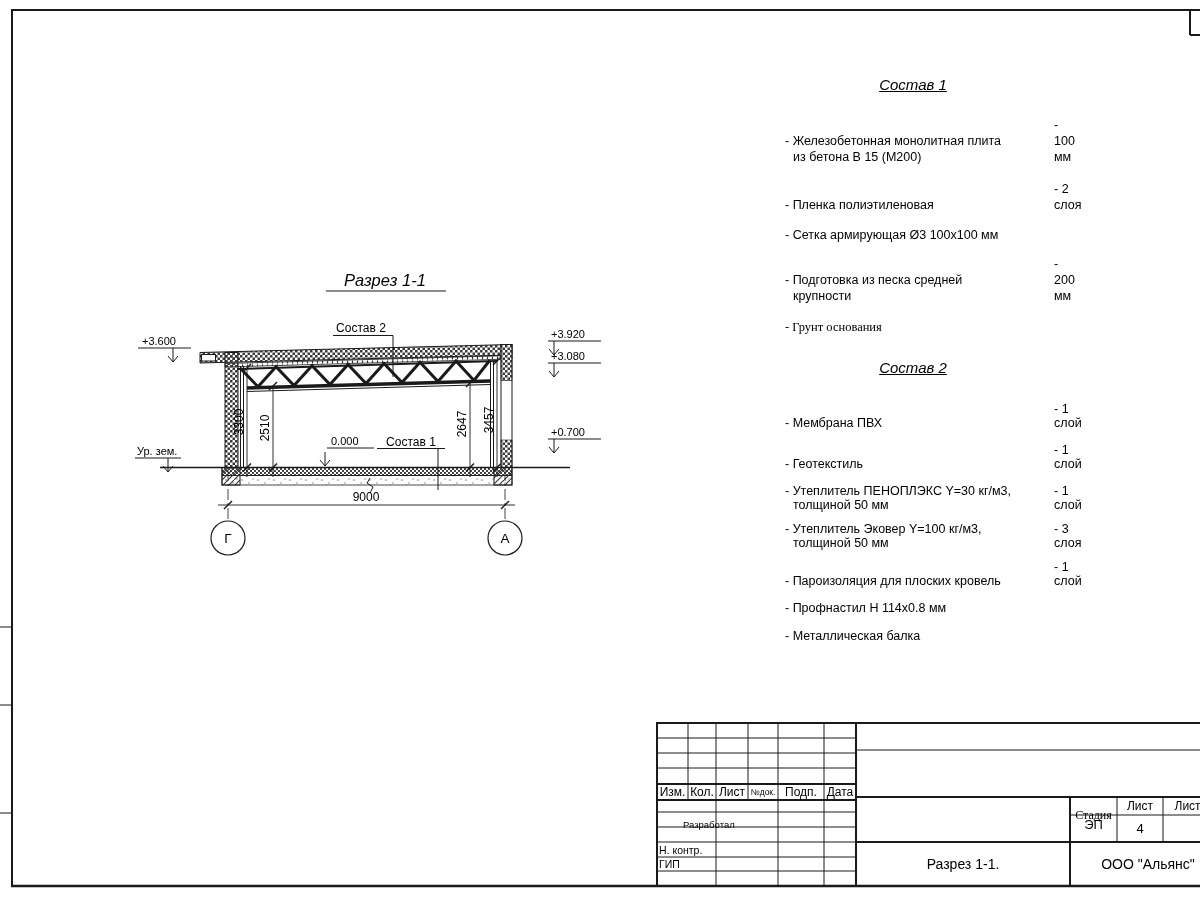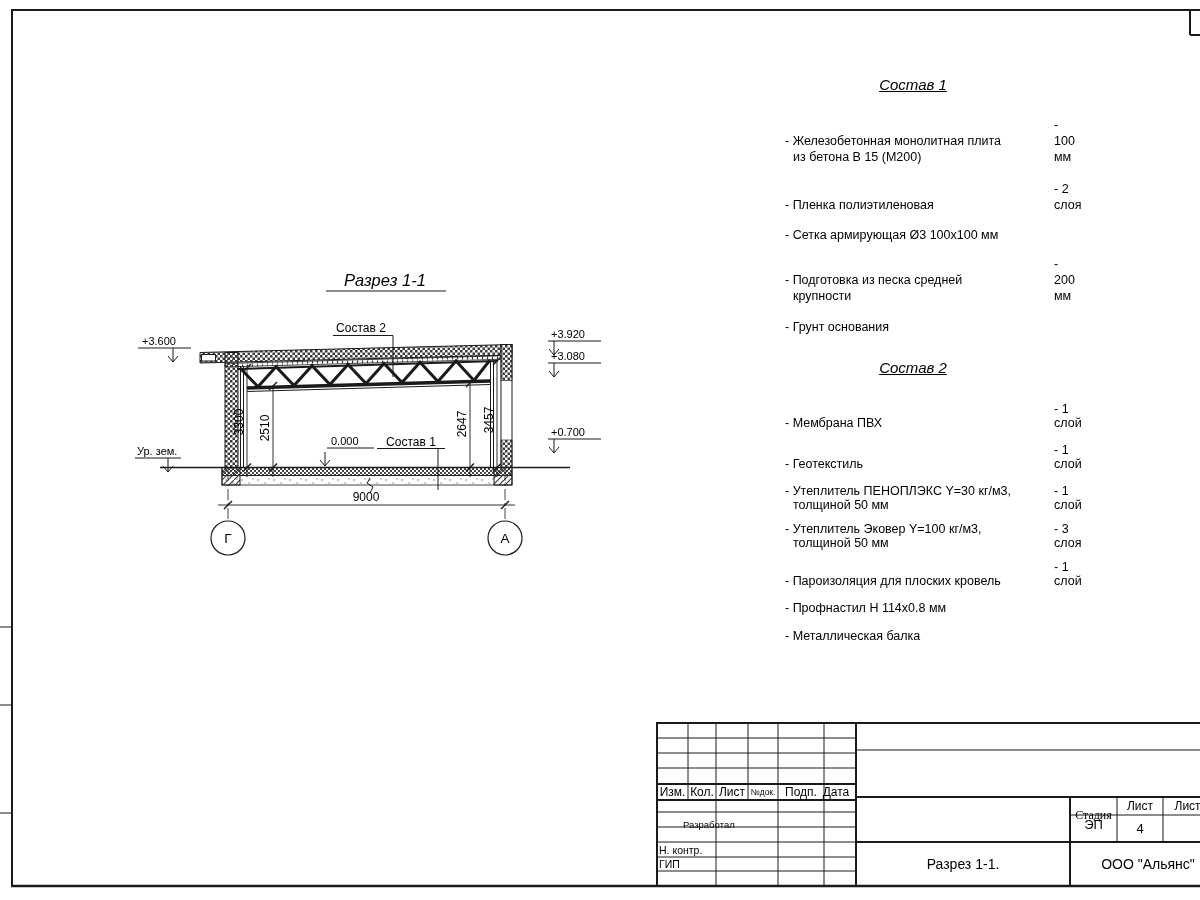--- a/index.html
+++ b/index.html
@@ -11,21 +11,21 @@
   .shead{text-align:center;font-style:italic;font-size:15px;text-decoration:underline;height:18px;line-height:18px;}
   .srow{display:flex;align-items:flex-end;}
   .stext{flex:0 0 269px;margin-left:40px;}
   .sval{flex:1 1 auto;}
   .cont{padding-left:8px;}
   .cont:empty,.sval:empty{display:none;}
   #sostav1{left:745px;top:76px;font-size:12.5px;line-height:16px;}
   #sostav2{left:745px;top:359px;font-size:12.5px;line-height:14px;}
   #sostav1 .srow.m0{margin-top:23px;} #sostav1 .srow.m1{margin-top:16px;}
   #sostav1 .srow.m2{margin-top:14px;} #sostav1 .srow.m3{margin-top:13px;justify-content:center;}
-  #sostav1 .srow.m4{margin-top:15px;}
+  #sostav1 .srow.m4{margin-top:15px;font-family:Liberation Serif, serif;}
   #sostav2 .srow.m0{margin-top:25px;} #sostav2 .srow.m1{margin-top:13px;}
   #sostav2 .srow.m2{margin-top:13px;} #sostav2 .srow.m3{margin-top:10px;}
   #sostav2 .srow.m4{margin-top:10px;} #sostav2 .srow.m5{margin-top:13px;}
   #sostav2 .srow.m6{margin-top:14px;align-items:flex-end;}
   
   .tb{position:absolute;display:flex;align-items:center;justify-content:center;white-space:nowrap;}
   .tb.left{justify-content:flex-start;}
 </style>
 </head>
 <body>
@@ -302,21 +302,21 @@
 
   </div>
 </div>
 
 <div>
   <div class="tb" style="left:657px;top:784px;width:31px;height:16px;font-size:12px;">Изм.</div>
   <div class="tb" style="left:688px;top:784px;width:28px;height:16px;font-size:12px;">Кол.</div>
   <div class="tb" style="left:716px;top:784px;width:32px;height:16px;font-size:12px;">Лист</div>
   <div class="tb" style="left:748px;top:784px;width:30px;height:16px;font-size:8.5px;border-radius:6px;">№док.</div>
   <div class="tb" style="left:778px;top:784px;width:46px;height:16px;font-size:12px;">Подп.</div>
-  <div class="tb" style="left:824px;top:784px;width:24px;height:16px;font-size:12px;border-radius:6px;">Дата</div>
+  <div class="tb" style="left:824px;top:784px;width:32px;height:16px;font-size:12px;border-radius:6px;">Дата</div>
   <div class="tb left" style="left:659px;top:812px;width:56px;height:25px;font-size:9.5px;padding-left:24px;">Разработал</div>
   <div class="tb left" style="left:659px;top:842px;width:56px;height:15px;font-size:10.5px;">Н. контр.</div>
   <div class="tb left" style="left:659px;top:857px;width:56px;height:14px;font-size:10.5px;">ГИП</div>
   <div class="tb" style="left:1070px;top:797px;width:47px;height:36px;font-size:12px;font-family:Liberation Serif, serif;">Стадия</div>
   <div class="tb" style="left:1117px;top:797px;width:46px;height:18px;font-size:12px;">Лист</div>
   <div class="tb" style="left:1163px;top:797px;width:62px;height:18px;font-size:12px;">Листов</div>
   <div class="tb" style="left:1070px;top:815px;width:47px;height:19px;font-size:13px;">ЭП</div>
   <div class="tb" style="left:1117px;top:815px;width:46px;height:27px;font-size:13px;">4</div>
   <div class="tb" style="left:856px;top:842px;width:214px;height:44px;font-size:14px;">Разрез 1-1.</div>
   <div class="tb" style="left:1070px;top:842px;width:156px;height:44px;font-size:14px;">ООО "Альянс"</div>

